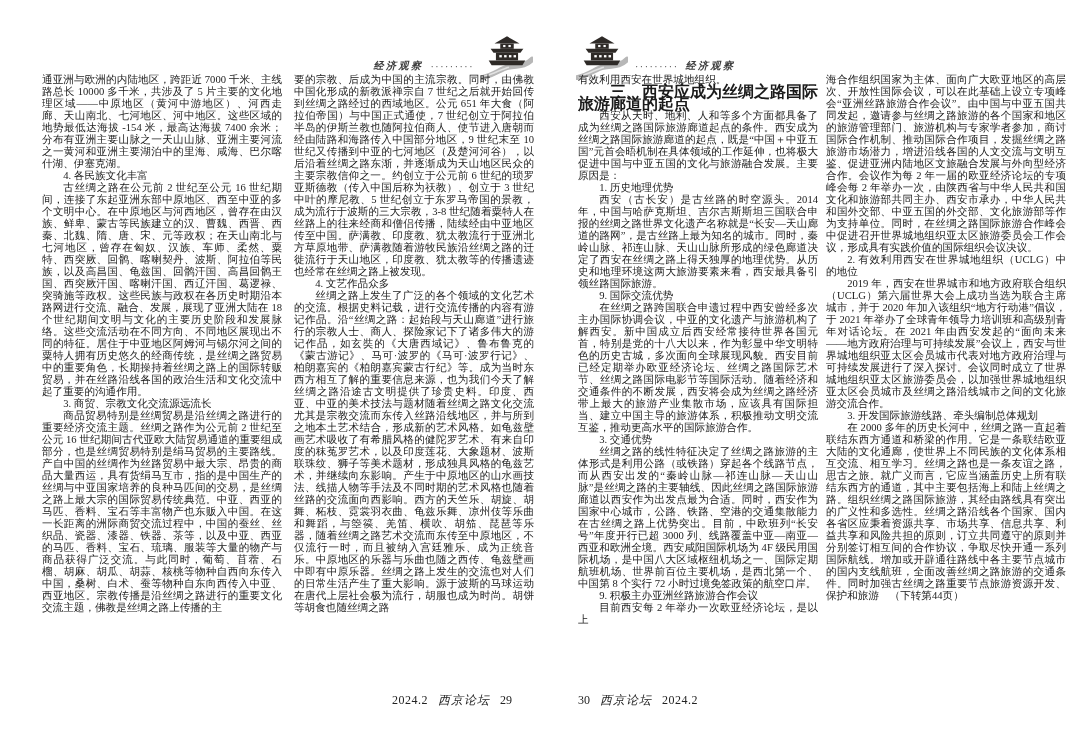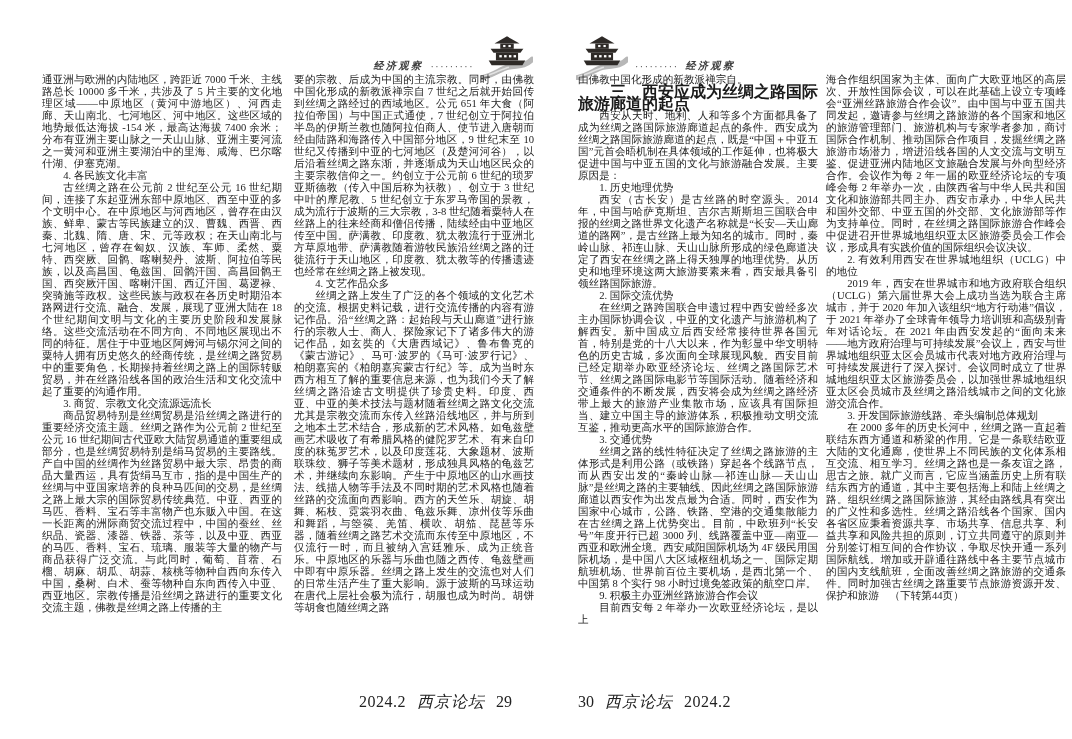--- a/index.html
+++ b/index.html
@@ -28,21 +28,21 @@
   #col-r1{left:578px;} #col-r2{left:826px;}
   .col p{margin:0;text-align:justify;}
   .blk-cont{text-indent:0;}
   .blk-para{text-indent:2em;}
   .blk-sub{text-indent:2em;color:#222;}
   .blk-head{
     text-indent:2em;font-weight:bold;font-size:16px;
     font-family:"Liberation Sans","DejaVu Sans",sans-serif;
   }
   
-  .footer{position:absolute;top:692px;font-size:16px;color:#222;white-space:nowrap;}
+  .footer{position:absolute;top:692px;font-size:12px;color:#222;white-space:nowrap;}
   .footer-left{left:290px;width:222px;text-align:right;}
   .footer-right{left:578px;text-align:left;}
   .ftr-journal{font-style:italic;letter-spacing:1px;margin:0 7px;}
   .ftr-issue{letter-spacing:.5px;}
 </style>
 </head>
 <body>
 
 <div class="sheet">
 
@@ -114,29 +114,29 @@
             <rect x="29" y="20.5" width="2.6" height="2.4"></rect>
               <rect x="33.8" y="20.5" width="2.6" height="2.4"></rect>
           </g>
         </svg>
       </span>
       <span class="hdr-dots">·········</span>
       <span class="hdr-label">经济观察</span>
     </div>
 
     <div class="col" id="col-r1">
-        <p class="blk-cont">由佛教中国化形成的新教派禅宗自。</p>
+        <p class="blk-cont">有效利用西安在世界城地组织。</p>
         <p class="blk-head">三、西安应成为丝绸之路国际旅游廊道的起点</p>
         <p class="blk-para">西安从天时、地利、人和等多个方面都具备了成为丝绸之路国际旅游廊道起点的条件。西安成为丝绸之路国际旅游廊道的起点，既是“中国＋中亚五国”元首会晤机制在具体领域的工作延伸，也将极大促进中国与中亚五国的文化与旅游融合发展。主要原因是：</p>
         <p class="blk-sub">1. 历史地理优势</p>
         <p class="blk-para">西安（古长安）是古丝路的时空源头。2014 年，中国与哈萨克斯坦、吉尔吉斯斯坦三国联合申报的丝绸之路世界文化遗产名称就是“长安—天山廊道的路网”，是古丝路上最为知名的城市。同时，秦岭山脉、祁连山脉、天山山脉所形成的绿色廊道决定了西安在丝绸之路上得天独厚的地理优势。从历史和地理环境这两大旅游要素来看，西安最具备引领丝路国际旅游。</p>
-        <p class="blk-sub">2. 国际交流优势</p>
+        <p class="blk-sub">9. 国际交流优势</p>
         <p class="blk-para">在丝绸之路跨国联合申遗过程中西安曾经多次主办国际协调会议，中亚的文化遗产与旅游机构了解西安。新中国成立后西安经常接待世界各国元首，特别是党的十八大以来，作为彰显中华文明特色的历史古城，多次面向全球展现风貌。西安目前已经定期举办欧亚经济论坛、丝绸之路国际艺术节、丝绸之路国际电影节等国际活动。随着经济和交通条件的不断发展，西安将会成为丝绸之路经济带上最大的旅游产业集散市场，应该具有国际担当、建立中国主导的旅游体系，积极推动文明交流互鉴，推动更高水平的国际旅游合作。</p>
         <p class="blk-sub">3. 交通优势</p>
-        <p class="blk-para">丝绸之路的线性特征决定了丝绸之路旅游的主体形式是利用公路（或铁路）穿起各个线路节点，而从西安出发的“秦岭山脉—祁连山脉—天山山脉”是丝绸之路的主要轴线、因此丝绸之路国际旅游廊道以西安作为出发点最为合适。同时，西安作为国家中心城市，公路、铁路、空港的交通集散能力在古丝绸之路上优势突出。目前，中欧班列“长安号”年度开行已超 3000 列、线路覆盖中亚—南亚—西亚和欧洲全境。西安咸阳国际机场为 4F 级民用国际机场，是中国八大区域枢纽机场之一、国际定期航班机场、世界前百位主要机场，是西北第一个、中国第 8 个实行 98 小时过境免签政策的航空口岸。</p>
+        <p class="blk-para">丝绸之路的线性特征决定了丝绸之路旅游的主体形式是利用公路（或铁路）穿起各个线路节点，而从西安出发的“秦岭山脉—祁连山脉—天山山脉”是丝绸之路的主要轴线、因此丝绸之路国际旅游廊道以西安作为出发点最为合适。同时，西安作为国家中心城市，公路、铁路、空港的交通集散能力在古丝绸之路上优势突出。目前，中欧班列“长安号”年度开行已超 3000 列、线路覆盖中亚—南亚—西亚和欧洲全境。西安咸阳国际机场为 4F 级民用国际机场，是中国八大区域枢纽机场之一、国际定期航班机场、世界前百位主要机场，是西北第一个、中国第 8 个实行 72 小时过境免签政策的航空口岸。</p>
         <p class="blk-sub">9. 积极主办亚洲丝路旅游合作会议</p>
         <p class="blk-para">目前西安每 2 年举办一次欧亚经济论坛，是以上</p>
       </div>
     <div class="col" id="col-r2">
         <p class="blk-cont">海合作组织国家为主体、面向广大欧亚地区的高层次、开放性国际会议，可以在此基础上设立专项峰会“亚洲丝路旅游合作会议”。由中国与中亚五国共同发起，邀请参与丝绸之路旅游的各个国家和地区的旅游管理部门、旅游机构与专家学者参加，商讨国际合作机制、推动国际合作项目，发掘丝绸之路旅游市场潜力，增进沿线各国的人文交流与文明互鉴、促进亚洲内陆地区文旅融合发展与外向型经济合作。会议作为每 2 年一届的欧亚经济论坛的专项峰会每 2 年举办一次，由陕西省与中华人民共和国文化和旅游部共同主办、西安市承办，中华人民共和国外交部、中亚五国的外交部、文化旅游部等作为支持单位。同时，在丝绸之路国际旅游合作峰会中促进召开世界城地组织亚太区旅游委员会工作会议，形成具有实践价值的国际组织会议决议。</p>
         <p class="blk-sub">2. 有效利用西安在世界城地组织（UCLG）中的地位</p>
         <p class="blk-para">2019 年，西安在世界城市和地方政府联合组织（UCLG）第六届世界大会上成功当选为联合主席城市，并于 2020 年加入该组织“地方行动港”倡议，于 2021 年举办了全球青年领导力培训班和高级别青年对话论坛。在 2021 年由西安发起的“面向未来——地方政府治理与可持续发展”会议上，西安与世界城地组织亚太区会员城市代表对地方政府治理与可持续发展进行了深入探讨。会议同时成立了世界城地组织亚太区旅游委员会，以加强世界城地组织亚太区会员城市及丝绸之路沿线城市之间的文化旅游交流合作。</p>
         <p class="blk-sub">3. 开发国际旅游线路、牵头编制总体规划</p>
         <p class="blk-para">在 2000 多年的历史长河中，丝绸之路一直起着联结东西方通道和桥梁的作用。它是一条联结欧亚大陆的文化通廊，使世界上不同民族的文化体系相互交流、相互学习。丝绸之路也是一条友谊之路，思古之旅。就广义而言，它应当涵盖历史上所有联结东西方的通道，其中主要包括海上和陆上丝绸之路。组织丝绸之路国际旅游，其经由路线具有突出的广义性和多选性。丝绸之路沿线各个国家、国内各省区应秉着资源共享、市场共享、信息共享、利益共享和风险共担的原则，订立共同遵守的原则并分别签订相互间的合作协议，争取尽快开通一系列国际航线。增加或开辟通往路线中各主要节点城市的国内支线航班，全面改善丝绸之路旅游的交通条件。同时加强古丝绸之路重要节点旅游资源开发、保护和旅游　（下转第44页）</p>
       </div>

